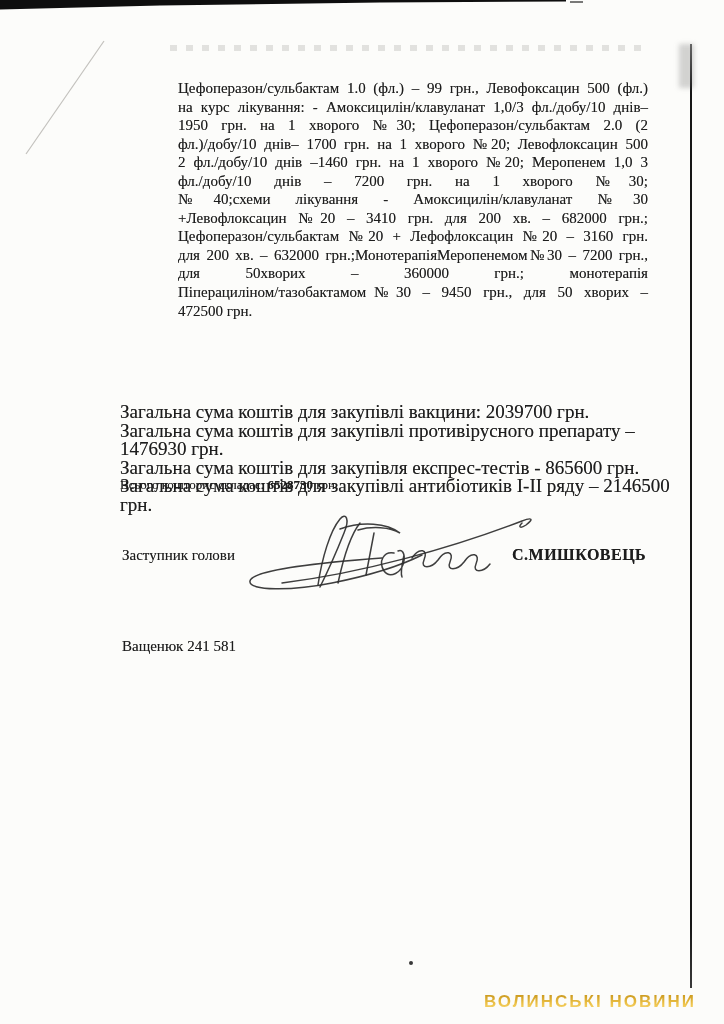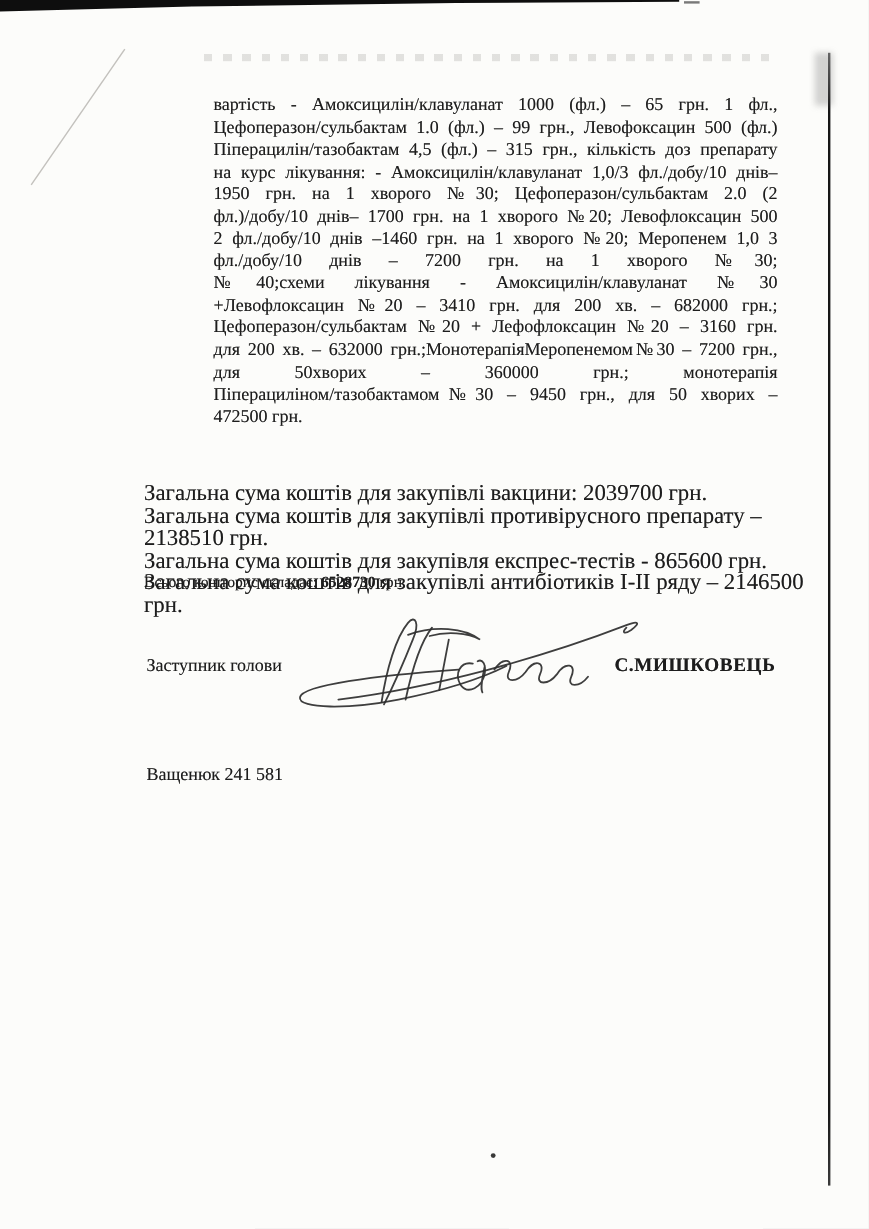--- a/index.html
+++ b/index.html
@@ -81,41 +81,39 @@
     <line x1="104" y1="41" x2="26" y2="154" stroke="#b5b3ae" stroke-width="1.2" opacity="0.8"></line>
   </svg>
 
   <div class="smudge-band"></div>
   <div class="vline"></div>
   <div class="vline-smudge"></div>
   <div class="speck"></div>
 
   <div class="para">
 
-  <div class="line">вартість - Амоксицилін/клавуланат 1000 (фл.) – 65 грн. 1 фл.,</div>
       <div class="line">Цефоперазон/сульбактам 1.0 (фл.) – 99 грн., Левофоксацин 500 (фл.)</div>
-      <div class="line">Піперацилін/тазобактам 4,5 (фл.) – 315 грн., кількість доз препарату</div>
       <div class="line">на курс лікування: - Амоксицилін/клавуланат 1,0/3 фл./добу/10 днів–</div>
       <div class="line">1950 грн. на 1 хворого №30; Цефоперазон/сульбактам 2.0 (2</div>
       <div class="line">фл.)/добу/10 днів– 1700 грн. на 1 хворого №20; Левофлоксацин 500</div>
       <div class="line">2 фл./добу/10 днів –1460 грн. на 1 хворого №20; Меропенем 1,0 3</div>
       <div class="line">фл./добу/10 днів – 7200 грн. на 1 хворого №30;</div>
       <div class="line">№40;схеми лікування - Амоксицилін/клавуланат №30</div>
       <div class="line">+Левофлоксацин №20 – 3410 грн. для 200 хв. – 682000 грн.;</div>
       <div class="line">Цефоперазон/сульбактам №20 + Лефофлоксацин №20 – 3160 грн.</div>
       <div class="line">для 200 хв. – 632000 грн.;МонотерапіяМеропенемом№30 – 7200 грн.,</div>
       <div class="line">для 50хворих – 360000 грн.; монотерапія</div>
       <div class="line">Піперациліном/тазобактамом№30 – 9450 грн., для 50 хворих –</div>
       <div class="line">472500 грн.</div>
     </div>
 
   <div class="summary">
 
   <div class="sline">Загальна сума коштів для закупівлі вакцини: 2039700 грн.</div>
-      <div class="sline">Загальна сума коштів для закупівлі противірусного препарату – 2138510 грн.</div>
+      <div class="sline">Загальна сума коштів для закупівлі противірусного препарату – 1476930 грн.</div>
       <div class="sline">Загальна сума коштів для закупівля експрес-тестів -  865600 грн.</div>
       <div class="sline">Загальна сума коштів для закупівлі антибіотиків І-ІІ ряду – 2146500 грн.</div>
     </div>
 
   <div class="total"><span>Всього кошторис складає: </span><b>6528730</b><span> грн.</span></div>
 
   <div class="sig-title">Заступник голови</div>
 
   <svg class="signature" viewBox="0 0 320 110">
     <path d="M 200,52 C 180,62 150,72 110,80 C 70,88 26,88 28,78 C 30,68 90,60 160,55"></path>
@@ -125,14 +123,15 @@
     <path d="M 152,30 L 144,72"></path>
     <path d="M 172,50 C 162,48 156,58 162,68 C 168,76 180,70 182,58 C 183,50 180,46 176,48 M 182,52 C 180,62 178,70 180,74"></path>
     <path d="M 190,55 c 7,-11 17,-9 12,2 c -4,9 7,9 14,0 c 7,-11 17,-9 12,2 c -4,9 7,9 14,0 c 7,-11 17,-9 12,2 c -4,9 7,9 14,0"></path>
     <path d="M 60,80 C 140,70 230,45 300,18 C 310,14 312,16 304,22 C 298,26 296,24 300,20"></path>
   </svg>
 
   <div class="sig-name">С.МИШКОВЕЦЬ</div>
 
   <div class="contact">Ващенюк 241 581</div>
 
+  <div class="watermark">ВОЛИНСЬКІ НОВИНИ</div>
 
 </div>
 
 </body></html>

